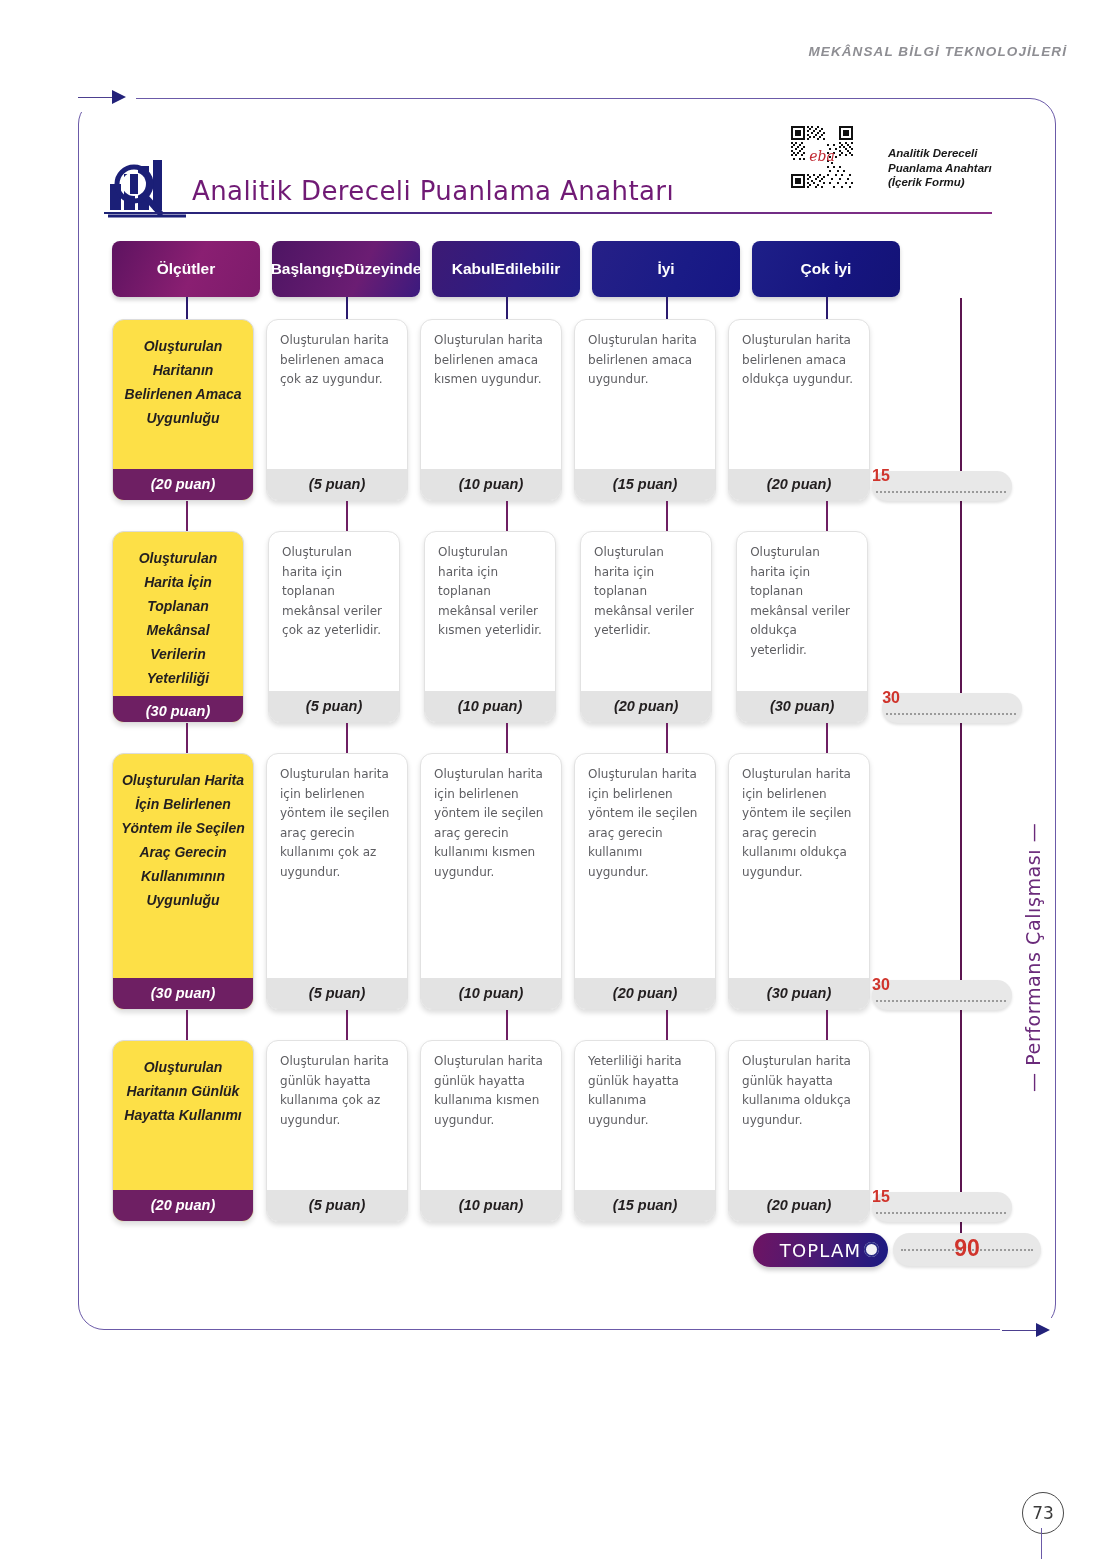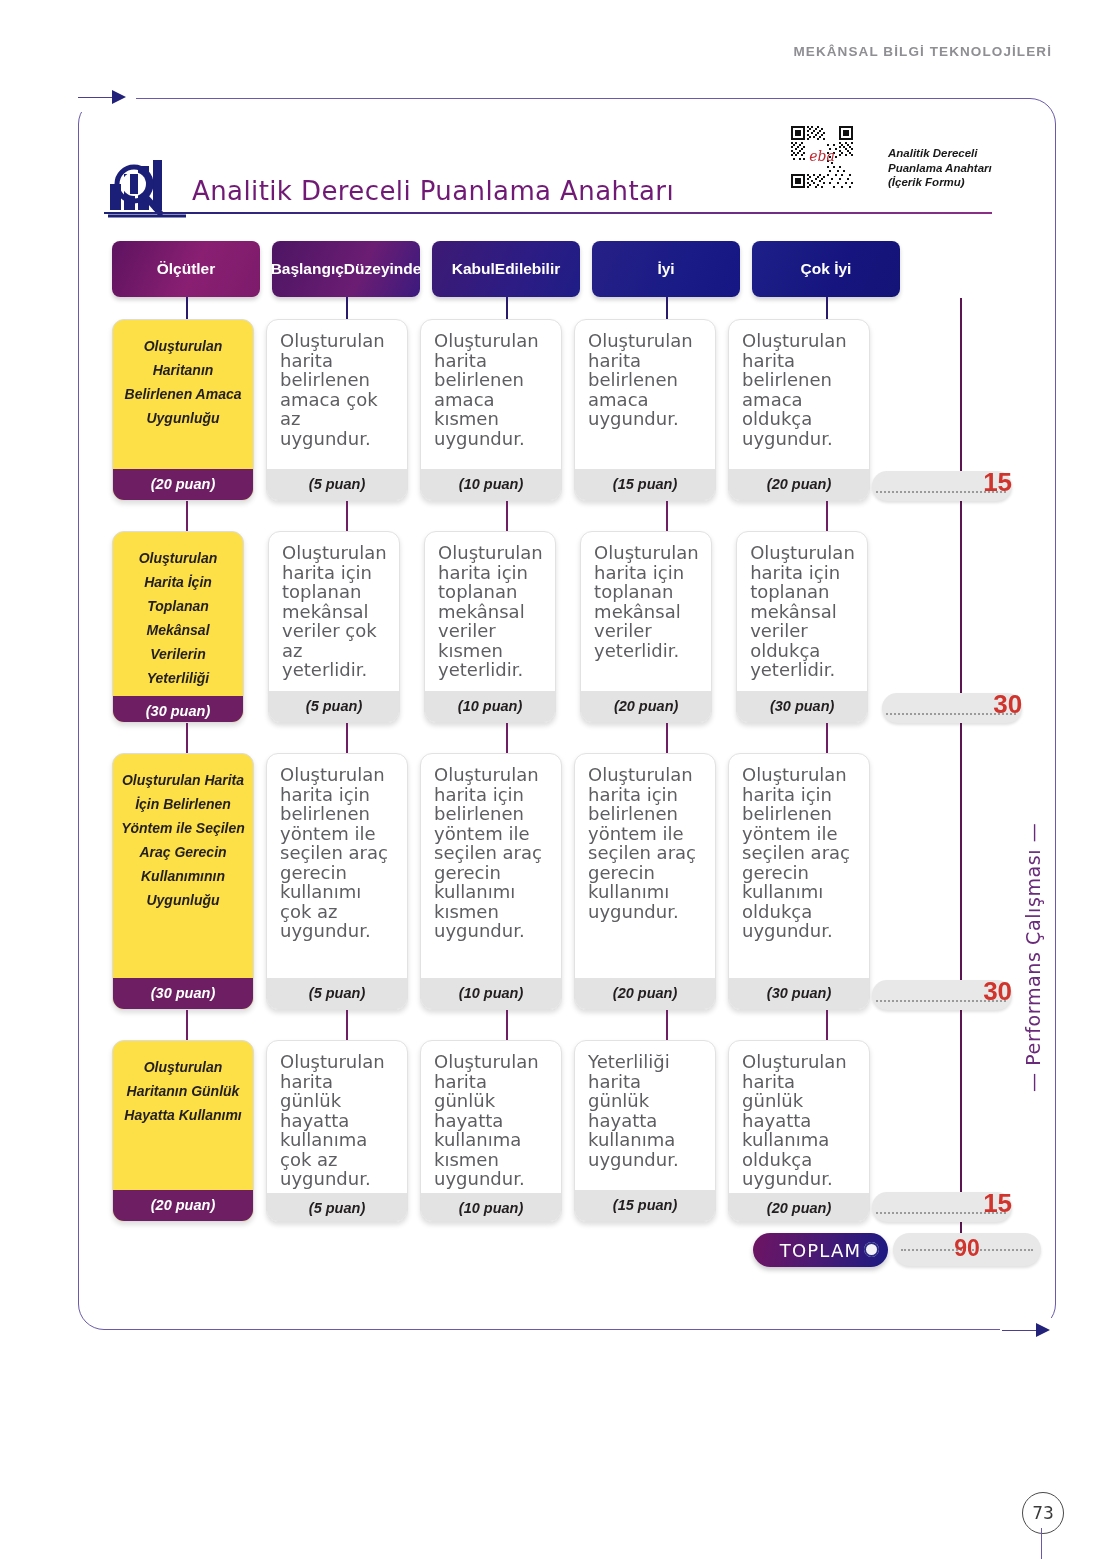--- a/index.html
+++ b/index.html
@@ -7,23 +7,23 @@
     width:1105px;height:1559px;
     background:#ffffff;
     font-family:"DejaVu Sans", sans-serif;
     position:relative;
     overflow:hidden;
   }
   .page{position:absolute;inset:0;}
 
   
   .runhead{
-    position:absolute;top:44px;right:53px;
-    font-family:"Liberation Sans", sans-serif;
-    font-size:13.5px;font-weight:700;
+    position:absolute;top:44px;right:38px;
+    font-family:"Liberation Sans", sans-serif;
+    font-size:13.5px;font-weight:700;font-style:italic;
     letter-spacing:1.1px;color:#8e8e93;
     white-space:nowrap;
   }
 
   
   .frame{
     position:absolute;left:78px;top:98px;
     width:978px;height:1232px;
     border:1.6px solid #6b5aa8;
     border-radius:26px;
@@ -91,21 +91,21 @@
     width:148px;border-radius:12px;background:#ffffff;
     border:1px solid #e2e2e2;
     box-shadow:0 3px 5px rgba(0,0,0,.13);
     display:flex;flex-direction:column;justify-content:space-between;
     box-sizing:border-box;overflow:hidden;
     position:relative;
   }
   .cell .body{
     padding:11px 11px 4px 13px;
     font-family:"DejaVu Sans", sans-serif;
-    font-size:18px;line-height:19.5px;color:#5e5e62;
+    font-size:12px;line-height:19.5px;color:#5e5e62;
   }
   .cell .pts{
     background:#e3e3e3;color:#231f20;
     font-family:"Liberation Sans", sans-serif;
     font-size:14.5px;font-weight:700;font-style:italic;
     text-align:center;padding:7px 0 8px 0;
   }
   
   .cell.crit{background:#fde047;border-color:#dcdcdc;}
   .cell.crit .body{
@@ -123,23 +123,23 @@
   .scorepill{
     position:absolute;left:-10px;width:140px;height:30px;
     background:#e8e8e8;border-radius:15px;
     box-shadow:0 2px 3px rgba(0,0,0,.12);
   }
   .scoredots{
     position:absolute;left:4px;right:6px;top:20px;height:0;
     border-top:2px dotted #9a9a9a;
   }
   .scorenum{
-    position:absolute;left:0;right:0;text-align:right;top:-4px;
-    font-family:"Liberation Sans", sans-serif;
-    font-size:26px;font-weight:700;color:#d0342c;
+    position:absolute;left:0;right:0;text-align:left;top:-4px;
+    font-family:"Liberation Sans", sans-serif;
+    font-size:16px;font-weight:700;color:#d0342c;
   }
 
   
   .stem{position:absolute;width:1.6px;background:#6e1f63;}
   .stem.navy{background:#2a1a6e;}
 
   
   .score-rule{
     position:absolute;left:960px;top:298px;width:1.6px;height:960px;
     background:#5c1550;

